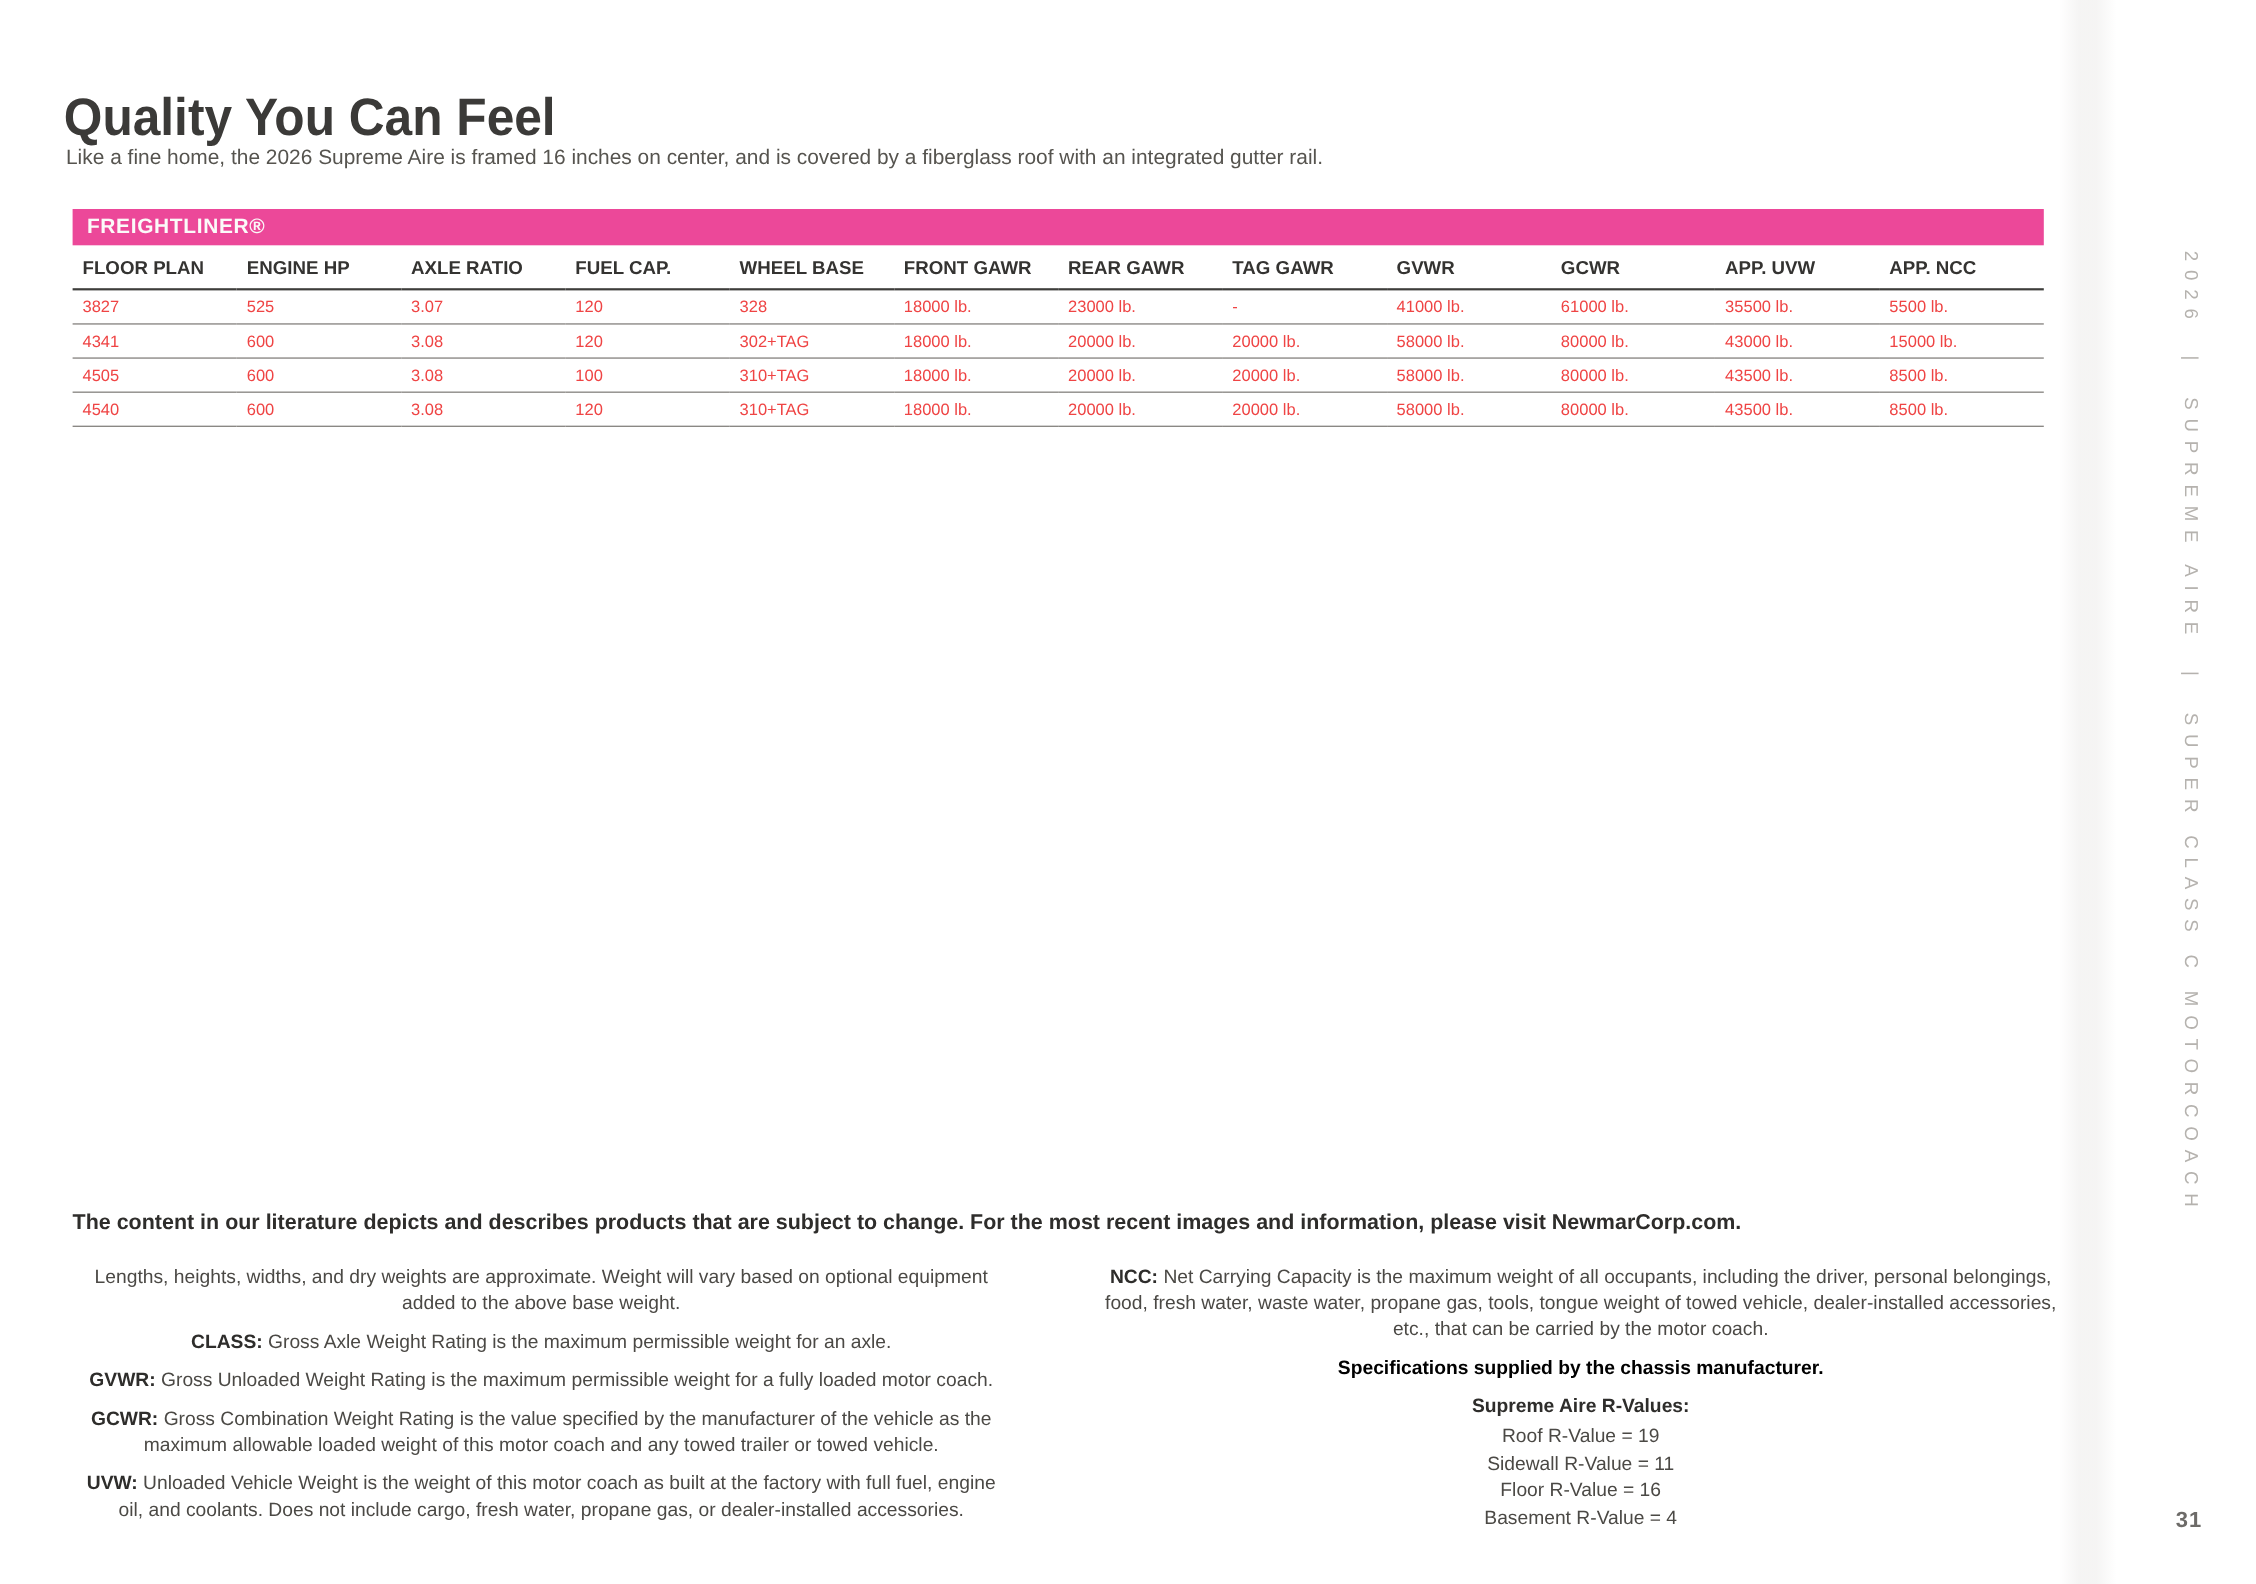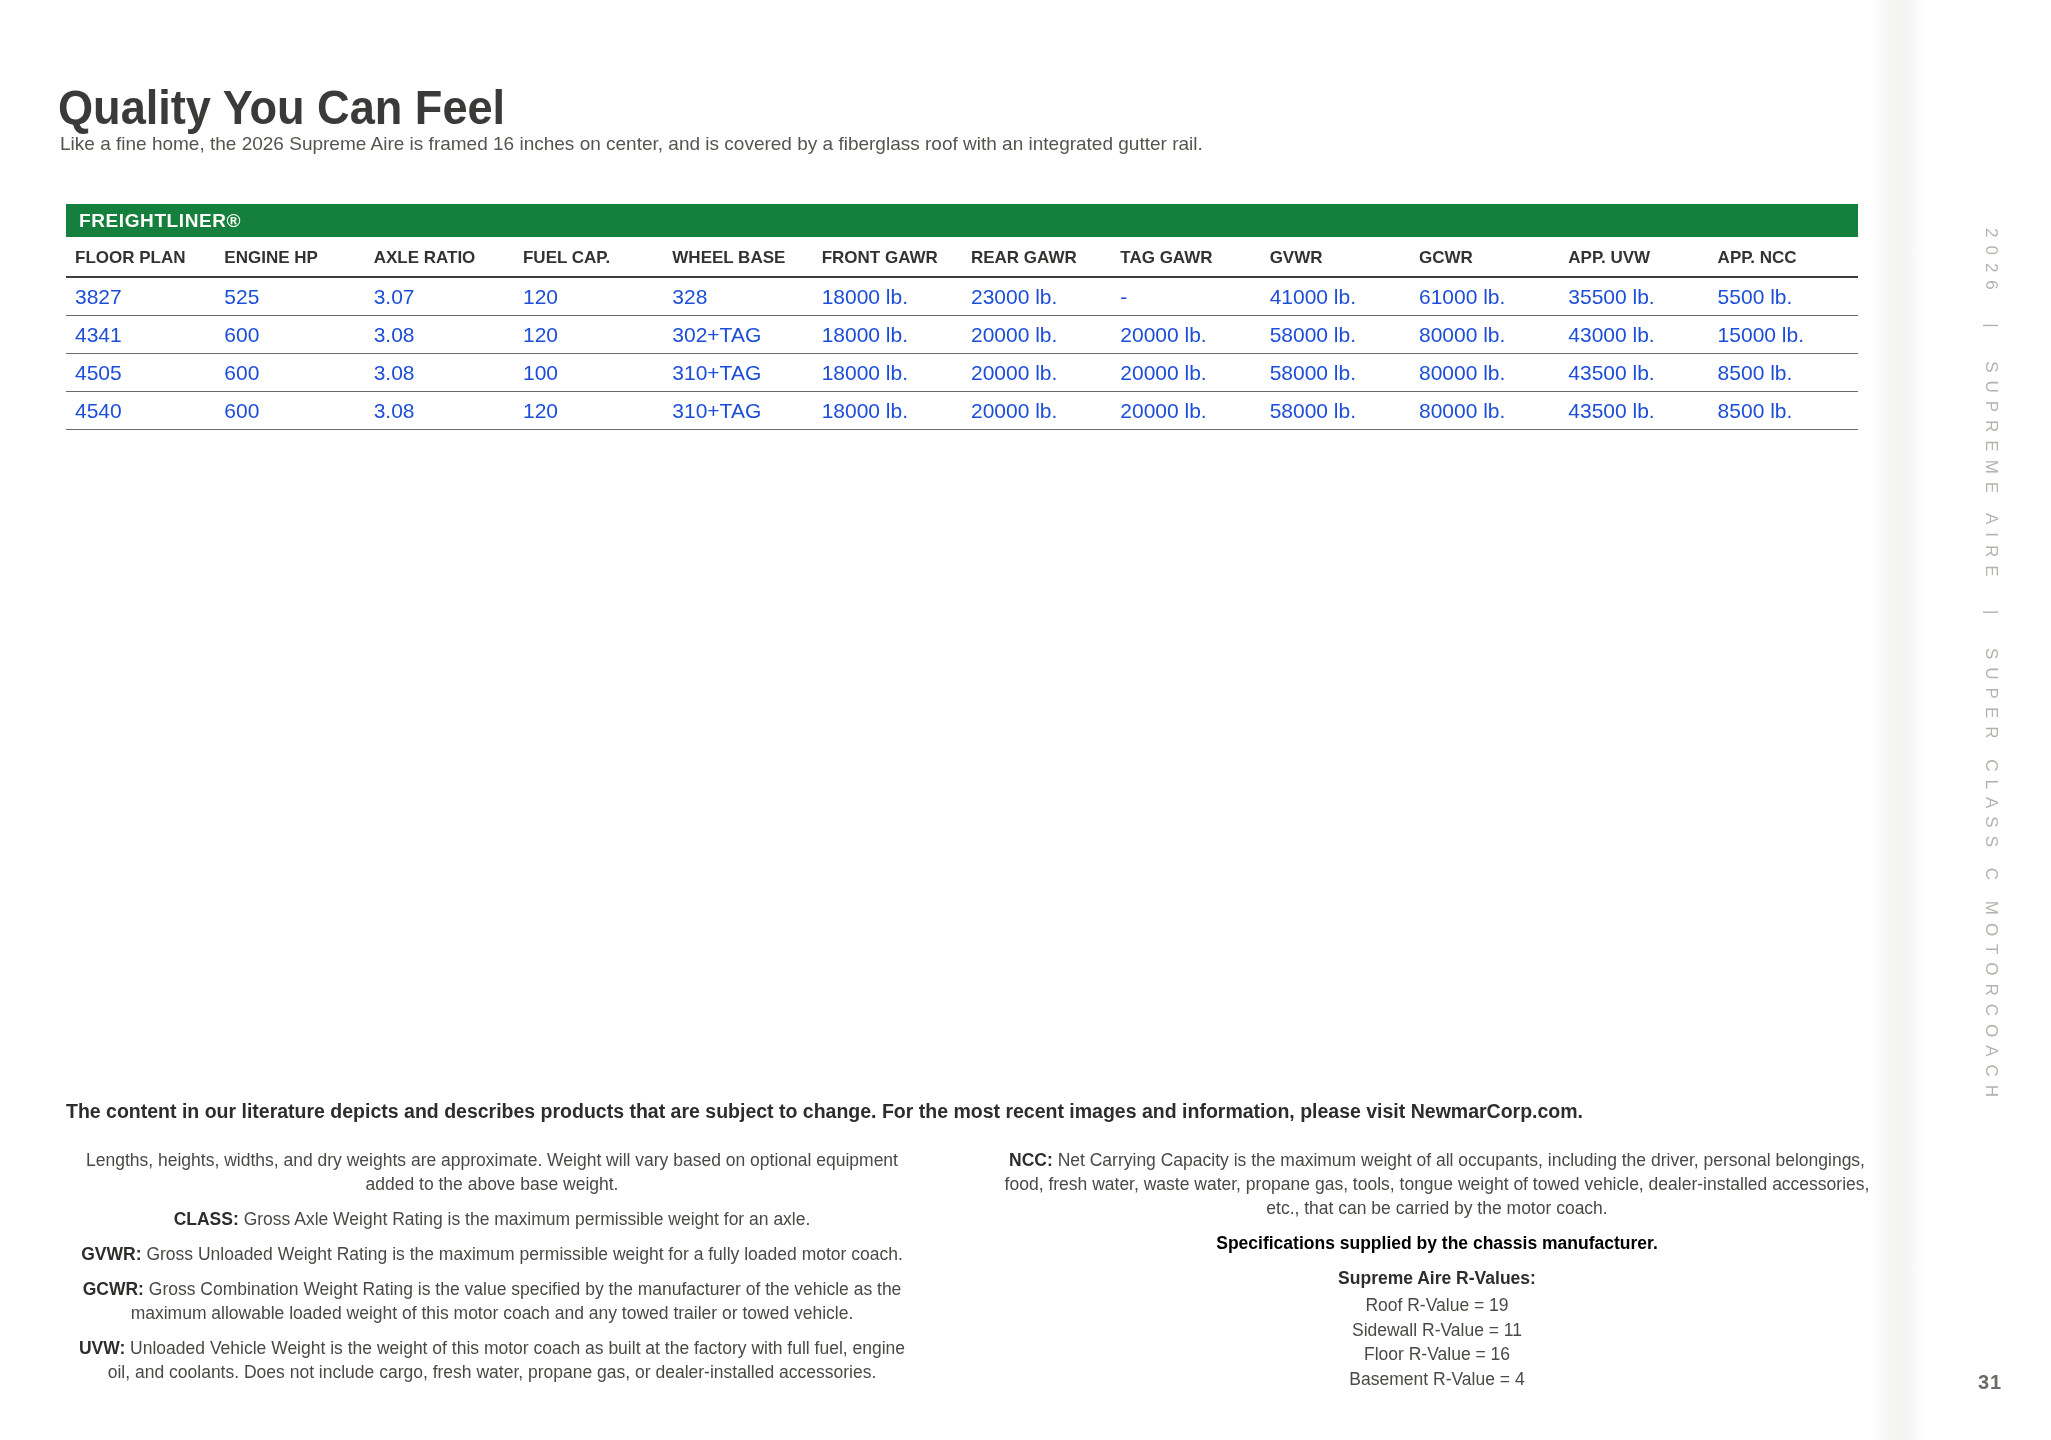--- a/index.html
+++ b/index.html
@@ -14,32 +14,32 @@
     font-size:48px;font-weight:700;color:#3b3a38;
     transform:scaleX(0.94);transform-origin:left top;
     letter-spacing:0px;white-space:nowrap;
   }
   .page-subtitle{
     position:absolute;left:60px;top:133px;
     font-size:19px;color:#56544f;white-space:nowrap;
   }
   .spec-table-wrap{position:absolute;left:66px;top:190px;width:1792px;}
   .brand-bar{
-    background:#15803d;color:#fbfaf9;
+    background:#ec4899;color:#fbfaf9;
     font-weight:700;font-size:19px;height:33px;line-height:33px;
-    padding-left:13px;letter-spacing:0.6px;margin-top:14px;
+    padding-left:13px;letter-spacing:0.6px;
   }
   table.spec{width:100%;border-collapse:collapse;table-layout:fixed;}
   table.spec th{
     text-align:left;font-size:17px;font-weight:700;color:#343331;
     padding:11px 4px 8px 9px;border-bottom:2px solid #3e3d3b;
     white-space:nowrap;overflow:hidden;
   }
   table.spec td{
-    font-size:21px;color:#1d4ed8;
+    font-size:15px;color:#ef4444;
     padding:6.5px 4px 6.5px 9px;border-bottom:1.6px solid #6e6b67;
     white-space:nowrap;overflow:hidden;
   }
   .notice{
     position:absolute;left:66px;top:1100px;
     font-size:19.5px;font-weight:700;color:#2e2d2b;white-space:nowrap;
   }
   .foot-col{
     position:absolute;top:1148px;
     font-size:17.5px;line-height:24px;color:#4b4945;text-align:center;

